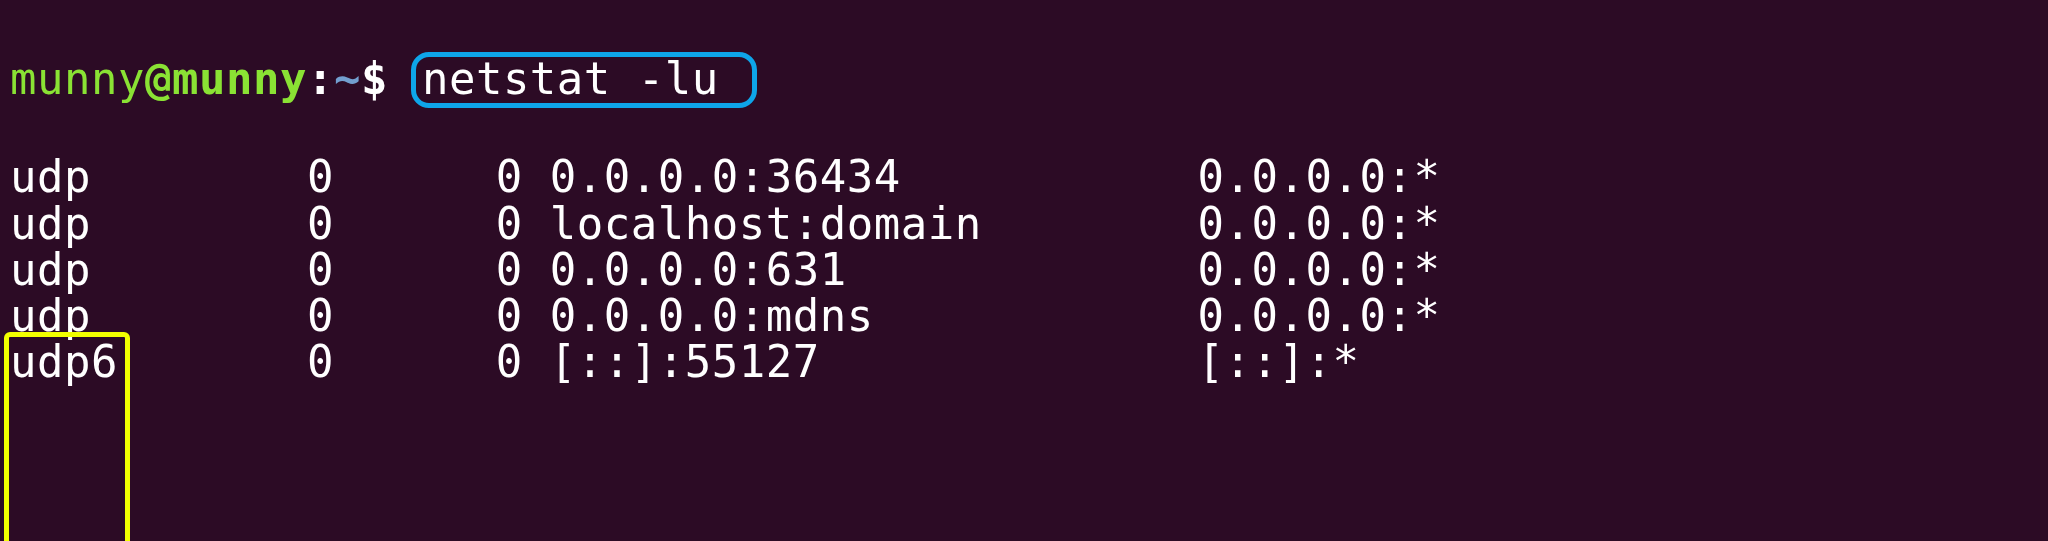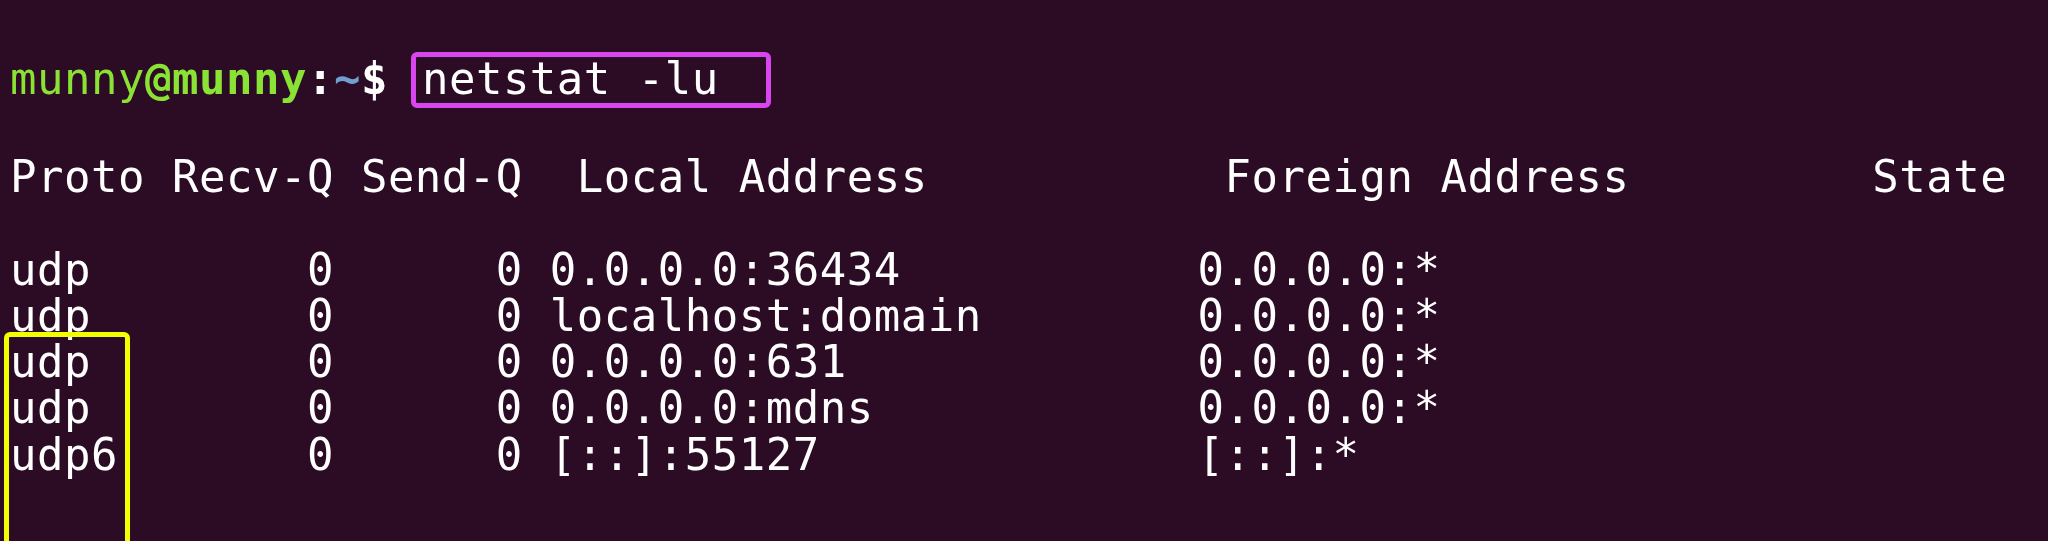--- a/index.html
+++ b/index.html
@@ -18,38 +18,37 @@
   }
   .terminal {
     padding: 6px 10px 10px 10px;
     white-space: pre;
   }
   .user { color: #8ae234; font-weight: normal; }
   .host { color: #8ae234; font-weight: bold; }
   .path { color: #729fcf; font-weight: bold; }
   .colon, .dollar { color: #ffffff; font-weight: bold; }
   .hl {
-    border: 5px solid #d946ef;
-    border-radius: 6px;
-    padding: 0 20px 2px 6px;
+    border: 5px solid #0ea5e9;
+    border-radius: 18px;
+    padding: 0 6px 2px 6px;
     margin-left: -4px;
     display: inline-block;
     line-height: 1;
   }
   .proto-box {
     position: absolute;
     border: 5px solid #f2ff00;
     border-radius: 6px;
     pointer-events: none;
   }
   .line { white-space: pre; }
 </style>
 </head>
 <body>
 
 <div class="terminal">
 <div class="line"><span class="user">munny</span><span class="host">@</span><span class="host">munny</span><span class="colon">:</span><span class="path">~</span><span class="dollar">$</span><span> </span><span class="hl"><span>netstat -lu </span></span></div>
-<div class="line"><span id="hc0">Proto </span><span id="hc1">Recv-Q </span><span id="hc2">Send-Q </span><span id="hc3"> Local Address           </span><span id="hc4">Foreign Address         </span><span id="hc5">State</span></div>
 <div id="rows"><div class="line"><span>udp   </span><span>     0 </span><span>     0 </span><span>0.0.0.0:36434           </span><span>0.0.0.0:*               </span><span></span></div><div class="line"><span>udp   </span><span>     0 </span><span>     0 </span><span>localhost:domain        </span><span>0.0.0.0:*               </span><span></span></div><div class="line"><span>udp   </span><span>     0 </span><span>     0 </span><span>0.0.0.0:631             </span><span>0.0.0.0:*               </span><span></span></div><div class="line"><span>udp   </span><span>     0 </span><span>     0 </span><span>0.0.0.0:mdns            </span><span>0.0.0.0:*               </span><span></span></div><div class="line"><span>udp6  </span><span>     0 </span><span>     0 </span><span>[::]:55127              </span><span>[::]:*                  </span><span></span></div></div>
 
 </div>
 
 <div class="proto-box" id="protoBox" style="left: 4px; top: 332.125px; width: 115.969px; height: 285.938px;"></div>
 
 </body></html>

